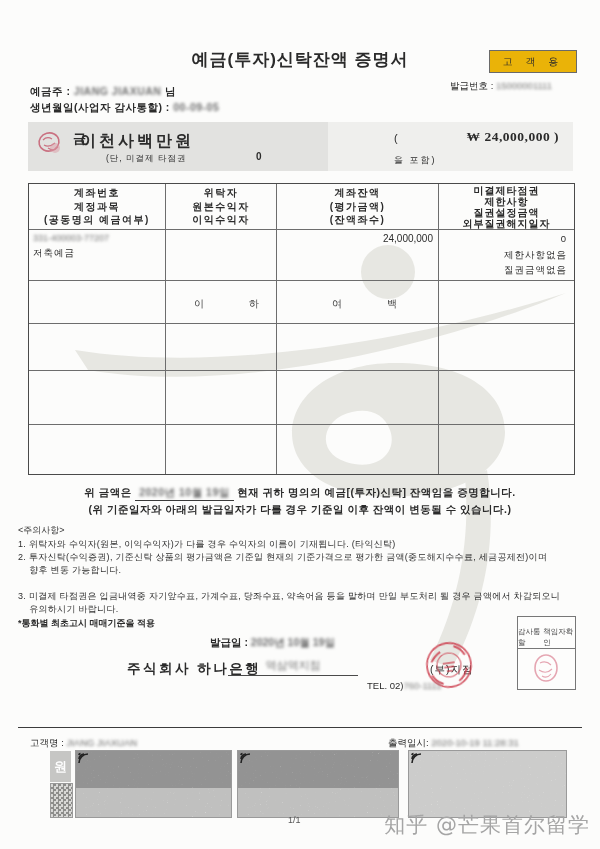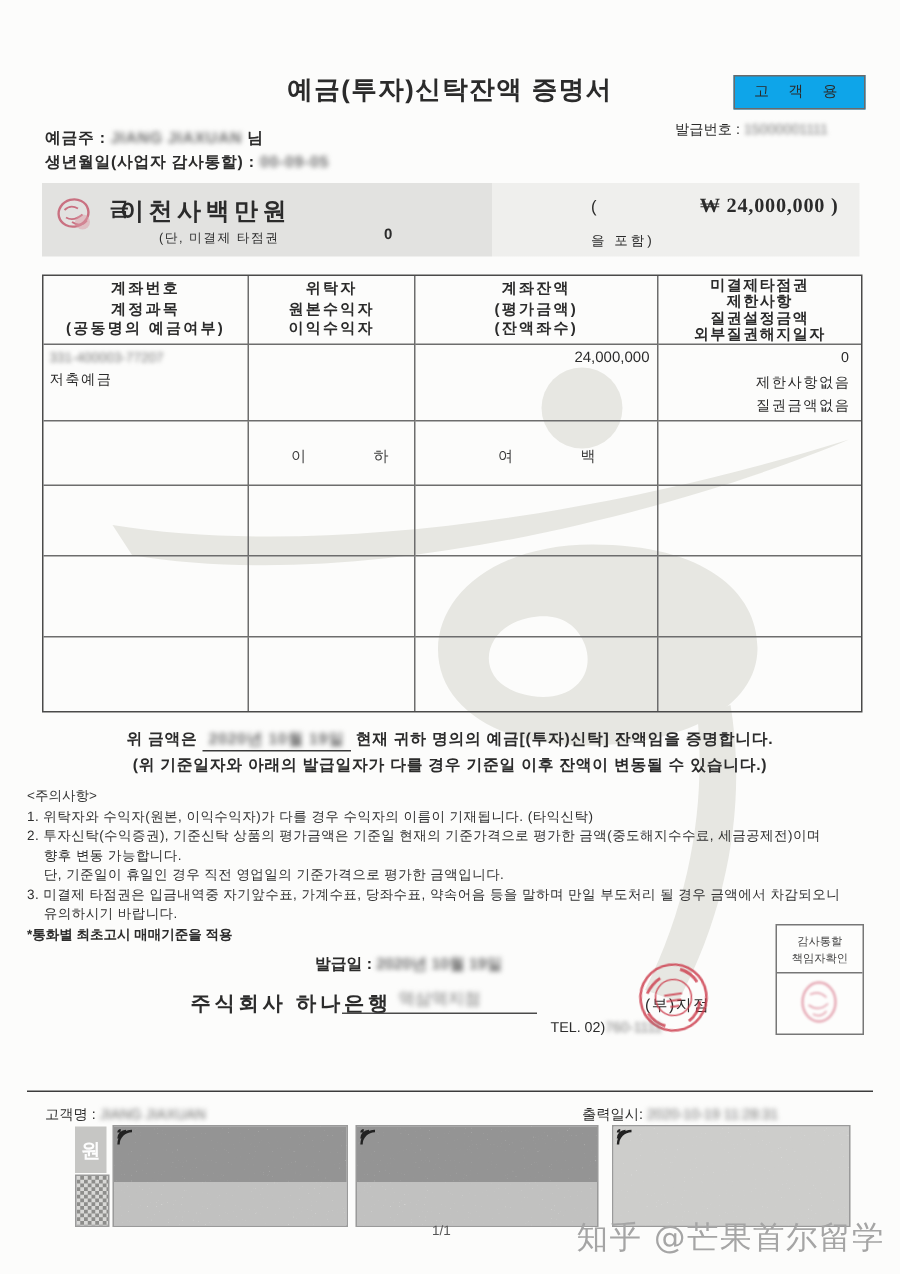--- a/index.html
+++ b/index.html
@@ -4,21 +4,21 @@
 <style>
   html,body{margin:0;padding:0;background:#ffffff;}
   .page{position:relative;width:600px;height:849px;background:#fcfcfb;overflow:hidden;
         font-family:"Liberation Sans","DejaVu Sans",sans-serif;color:#2b2b2b;}
   .abs{position:absolute;}
   .blur{filter:blur(1.8px);color:#6f6f6f;}
   .blur-soft{filter:blur(1.4px);color:#7a7a7a;}
   
   .title{left:0;top:48px;width:100%;text-align:center;font-size:17px;font-weight:bold;letter-spacing:1px;}
   .copybox{left:489px;top:50px;width:86px;height:21px;border:1px solid #6a6a6a;
-           font-size:10px;letter-spacing:5px;text-align:center;line-height:21px;background:#0ea5e9;}
+           font-size:10px;letter-spacing:5px;text-align:center;line-height:21px;background:#eab308;}
   .issue-no{left:450px;top:80px;font-size:9.5px;}
   .holder{left:30px;top:85px;font-size:10.5px;font-weight:bold;letter-spacing:.5px;}
   .birth{left:30px;top:101px;font-size:10.5px;font-weight:bold;letter-spacing:.5px;}
   
   .band{left:28px;top:122px;width:545px;height:49px;
         background:linear-gradient(to right,#e2e2e0 0,#e2e2e0 55%,#efefed 55%,#efefed 100%);}
   .band .won-prefix{position:absolute;left:45px;top:8px;font-size:13px;font-weight:bold;}
   .band .hangul{position:absolute;left:52px;top:9px;font-size:16px;font-weight:bold;letter-spacing:3px;text-align:right;}
   .band .subl{position:absolute;left:78px;top:31px;font-size:8.5px;letter-spacing:1px;}
   .band .subzero{position:absolute;left:228px;top:29px;font-size:10px;font-weight:bold;}
@@ -46,21 +46,21 @@
   .stmt2{left:0;top:503px;width:100%;text-align:center;font-size:10.5px;font-weight:bold;letter-spacing:.5px;}
   .udate{display:inline-block;border-bottom:1.3px solid #3a3a3a;padding:0 4px;}
   
   .ntitle{left:18px;top:524px;font-size:9px;color:#333;}
   .nline{left:18px;font-size:9px;letter-spacing:.3px;white-space:pre;color:#2e2e2e;}
   .cnote{left:18px;top:617px;font-size:9px;font-weight:bold;}
   .idate{left:210px;top:636px;font-size:10.5px;font-weight:bold;}
   
   .audit{left:517px;top:616px;width:57px;height:72px;border:1px solid #777;background:#fdfdfc;}
   .audit .t{position:absolute;left:0;top:0;width:100%;height:31px;border-bottom:1px solid #777;
-            display:flex;flex-direction:column;justify-content:center;align-items:center;
+            display:flex;flex-direction:row;justify-content:center;align-items:flex-end;
             font-size:7.5px;line-height:11px;color:#444;}
   
   .bankline{left:127px;top:660px;font-size:13.5px;font-weight:bold;letter-spacing:2.5px;}
   .branch{left:228px;top:658px;width:130px;border-bottom:1.2px solid #4a4a4a;
           text-align:center;font-size:11px;padding-bottom:2px;}
   .bujijeom{left:386px;top:663px;font-size:10.5px;letter-spacing:1px;margin-left:44px;}
   .tel{left:367px;top:680px;font-size:9.5px;}
   .fnote{left:18px;top:706px;font-size:9px;font-weight:600;letter-spacing:.4px;}
   .hr{left:18px;top:727px;width:564px;border-top:1.5px solid #3c3c3c;height:0;}
   .custrow{font-size:9.5px;top:737px;}
@@ -194,21 +194,20 @@
     <span>위 금액은</span>
     <span class="udate"><span class="blur">2020년 10월 19일</span></span>
     <span>현재 귀하 명의의 예금[(투자)신탁] 잔액임을 증명합니다.</span>
   </div>
   <div class="abs stmt2">(위 기준일자와 아래의 발급일자가 다를 경우 기준일 이후 잔액이 변동될 수 있습니다.)</div>
 
   <div class="abs ntitle">&lt;주의사항&gt;</div>
   <div class="abs nline" style="top:538px;">1. 위탁자와 수익자(원본, 이익수익자)가 다를 경우 수익자의 이름이 기재됩니다. (타익신탁)</div>
   <div class="abs nline" style="top:551px;">2. 투자신탁(수익증권), 기준신탁 상품의 평가금액은 기준일 현재의 기준가격으로 평가한 금액(중도해지수수료, 세금공제전)이며</div>
   <div class="abs nline" style="top:564px;">    향후 변동 가능합니다.</div>
-  <div class="abs nline" style="top:577px;">    단, 기준일이 휴일인 경우 직전 영업일의 기준가격으로 평가한 금액입니다.</div>
   <div class="abs nline" style="top:590px;">3. 미결제 타점권은 입금내역중 자기앞수표, 가계수표, 당좌수표, 약속어음 등을 말하며 만일 부도처리 될 경우 금액에서 차감되오니</div>
   <div class="abs nline" style="top:603px;">    유의하시기 바랍니다.</div>
   <div class="abs cnote">*통화별 최초고시 매매기준을 적용</div>
 
   <div class="abs idate">
     <span>발급일 :</span>
     <span class="blur">2020년 10월 19일</span>
   </div>
 
   <div class="abs audit">

